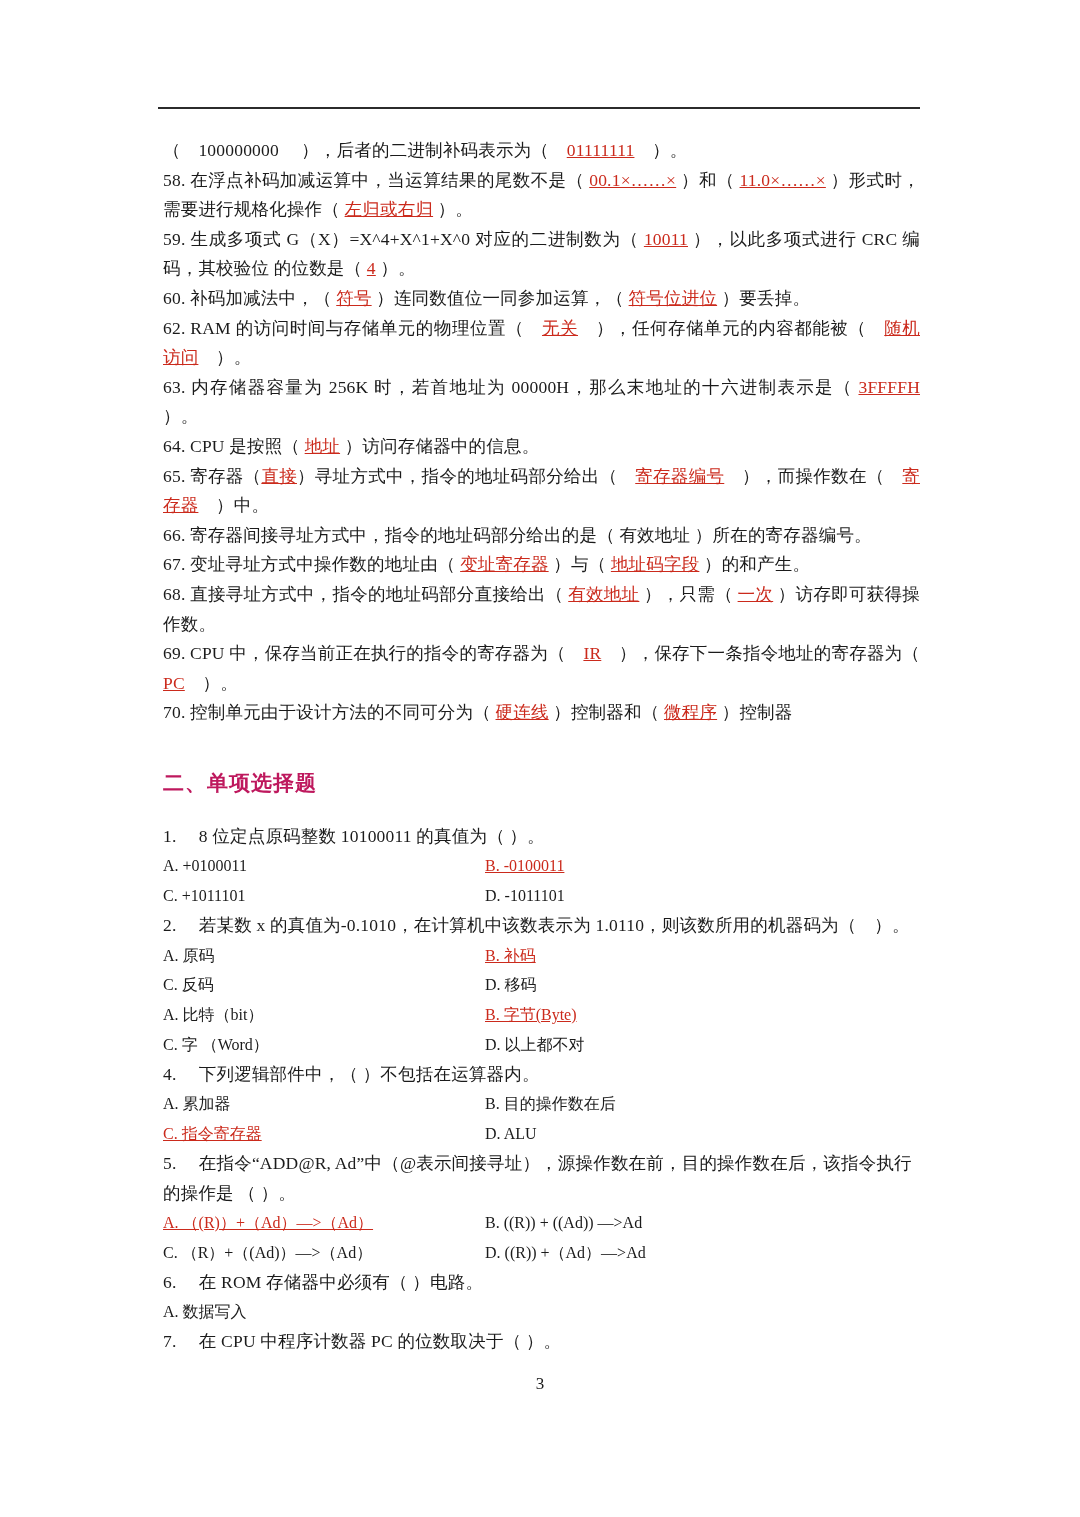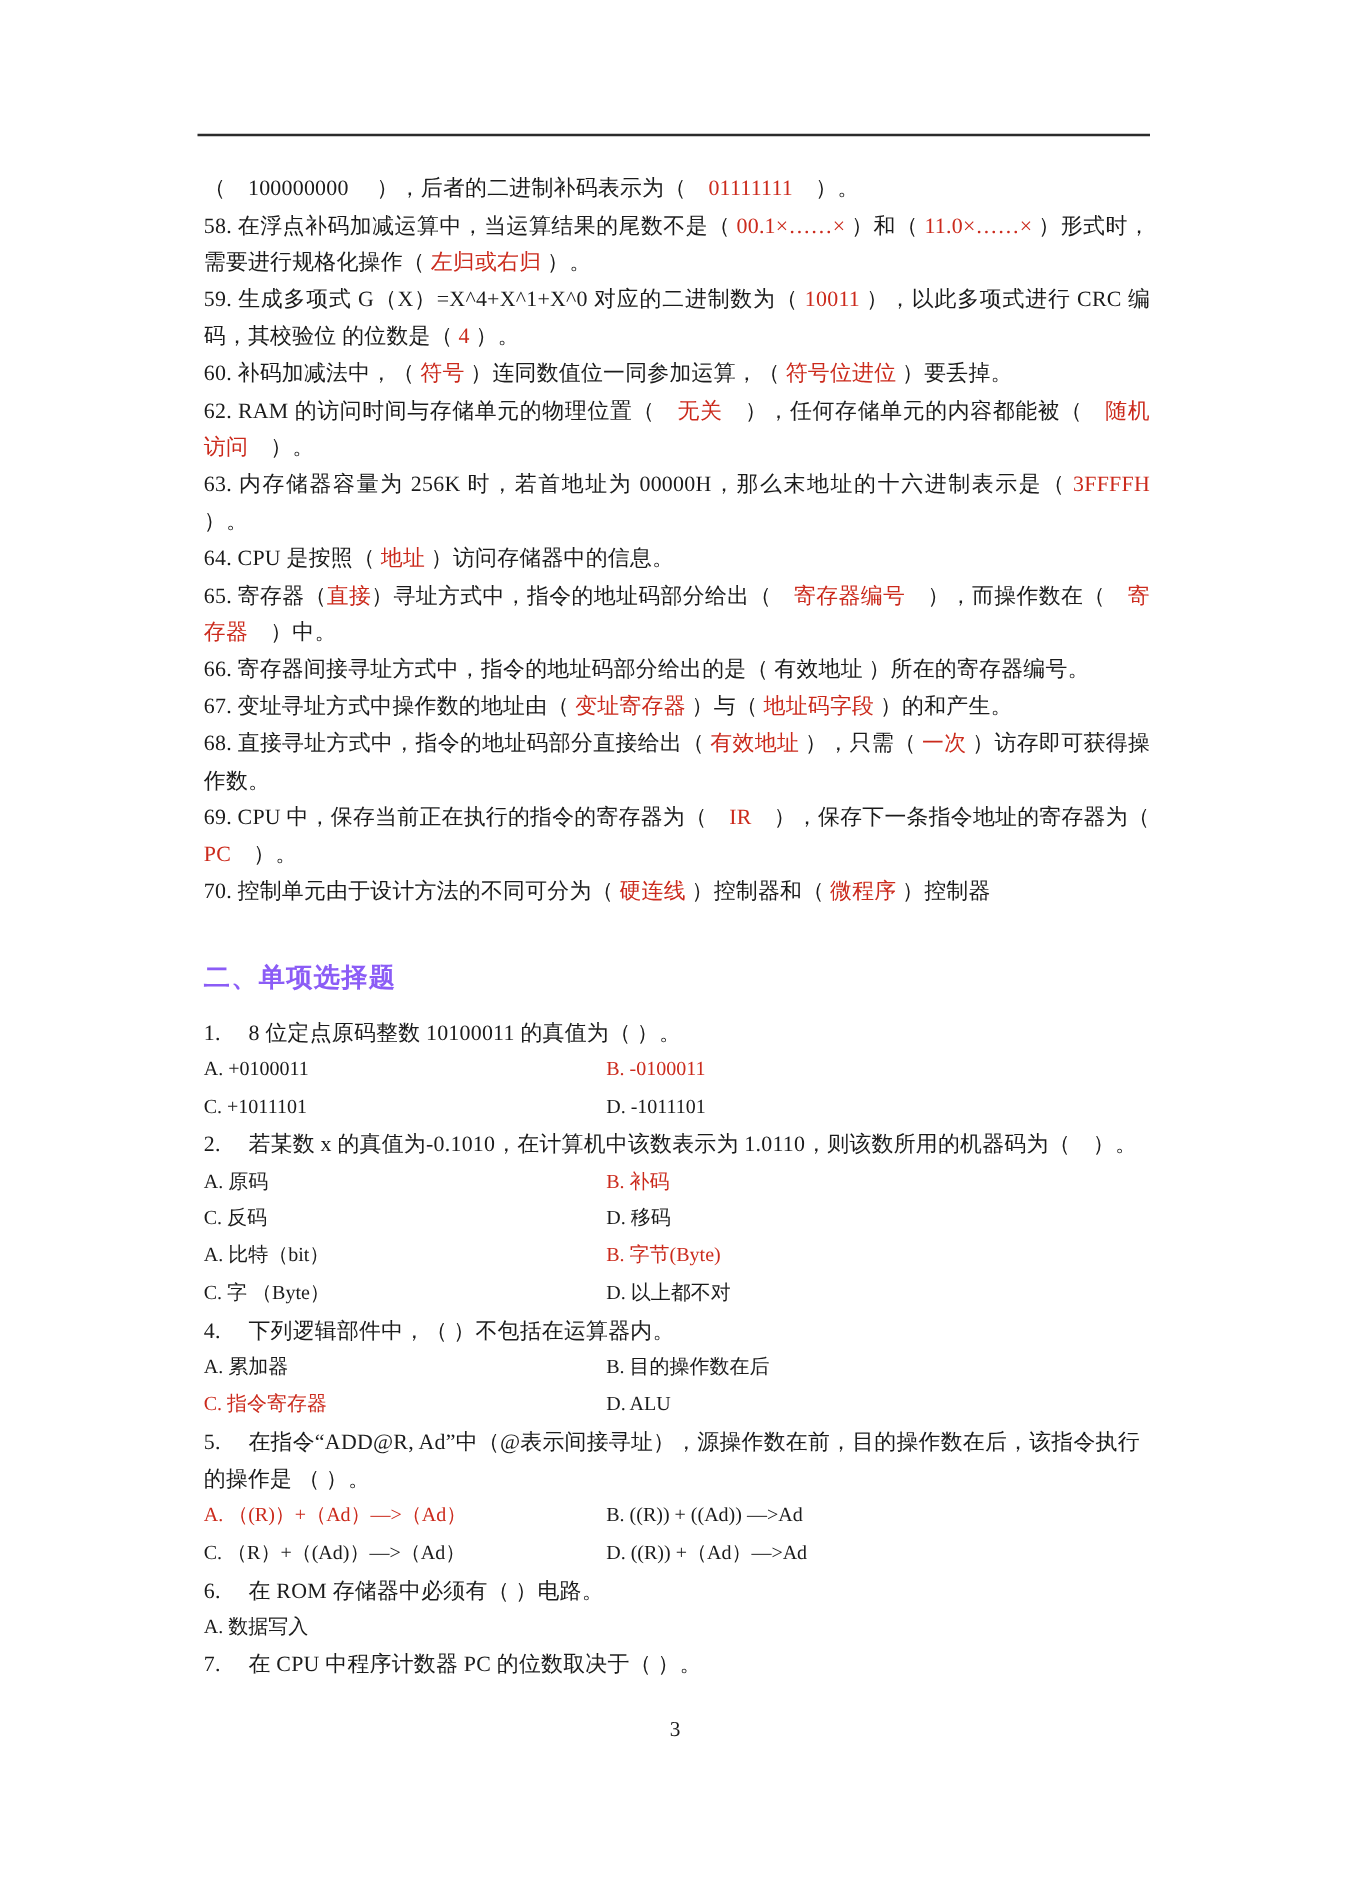--- a/index.html
+++ b/index.html
@@ -31,28 +31,29 @@
   }
   .line {
     margin: 0;
     font-size: 17.5px;
     line-height: 29.6px;
     text-align: justify;
     letter-spacing: 0.2px;
   }
   .ans {
     color: var(--ans, #cb2a1c);
+    text-decoration: underline;
   }
   .section-heading {
-    margin: 40px 0 14px 0;
+    margin: 40px 0 24px 0;
     font-family: "Liberation Sans", "DejaVu Sans", sans-serif;
     font-weight: bold;
     font-size: 21px;
     line-height: 30px;
-    color: #8b5cf6;
+    color: #be185d;
     letter-spacing: 1px;
   }
   .stem {
     text-align: left;
     white-space: normal;
   }
   .opt-row {
     display: flex;
     font-size: 16px;
     line-height: 29.8px;
@@ -114,21 +115,21 @@
       </div>
       <div class="opt-row">
         <span class="opt-a">C. 反码</span>
         <span class="opt-b">D. 移码</span>
       </div>
       <div class="opt-row">
         <span class="opt-a">A. 比特（bit）</span>
         <span class="opt-b ans">B. 字节(Byte)</span>
       </div>
       <div class="opt-row">
-        <span class="opt-a">C. 字 （Byte）</span>
+        <span class="opt-a">C. 字 （Word）</span>
         <span class="opt-b">D. 以上都不对</span>
       </div>
       <p class="line stem">4.　 下列逻辑部件中，（ ）不包括在运算器内。</p>
       <div class="opt-row">
         <span class="opt-a">A. 累加器</span>
         <span class="opt-b">B. 目的操作数在后</span>
       </div>
       <div class="opt-row">
         <span class="opt-a ans">C. 指令寄存器</span>
         <span class="opt-b">D. ALU</span>

